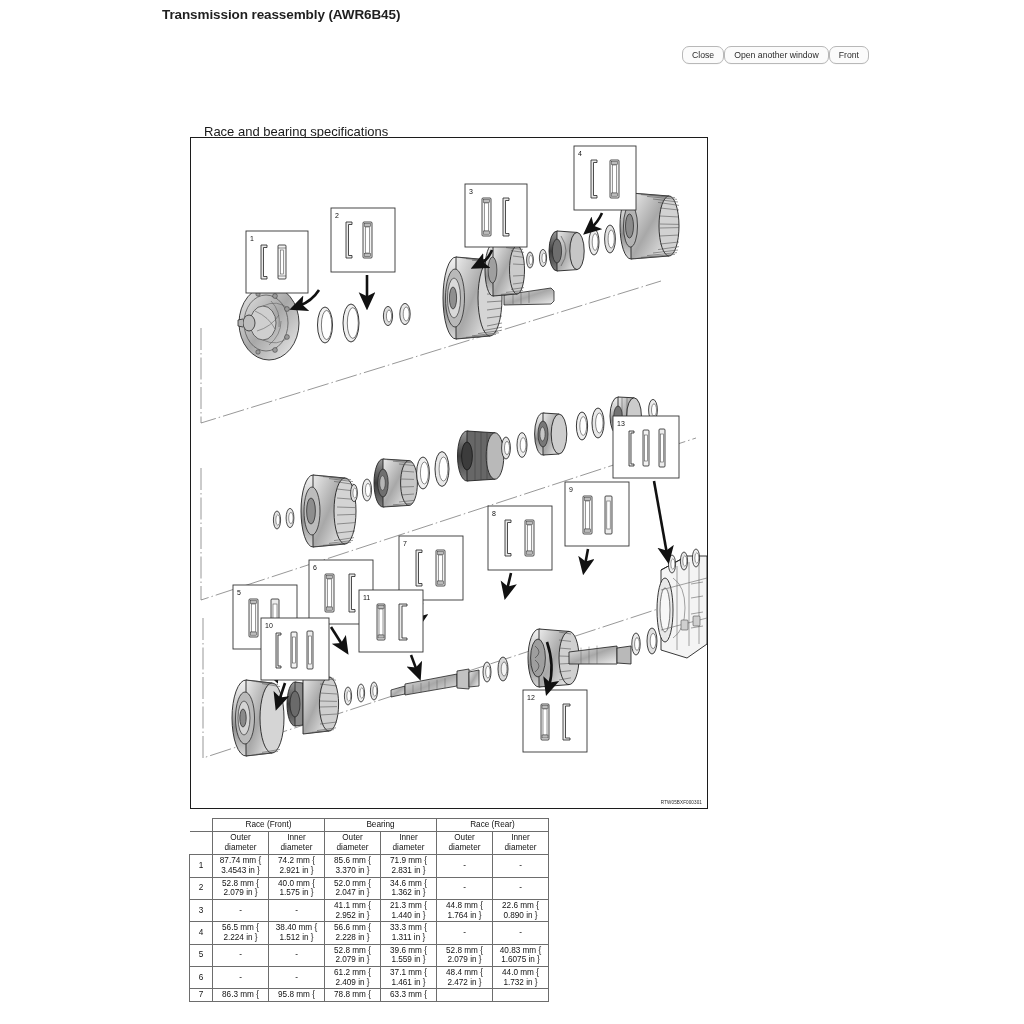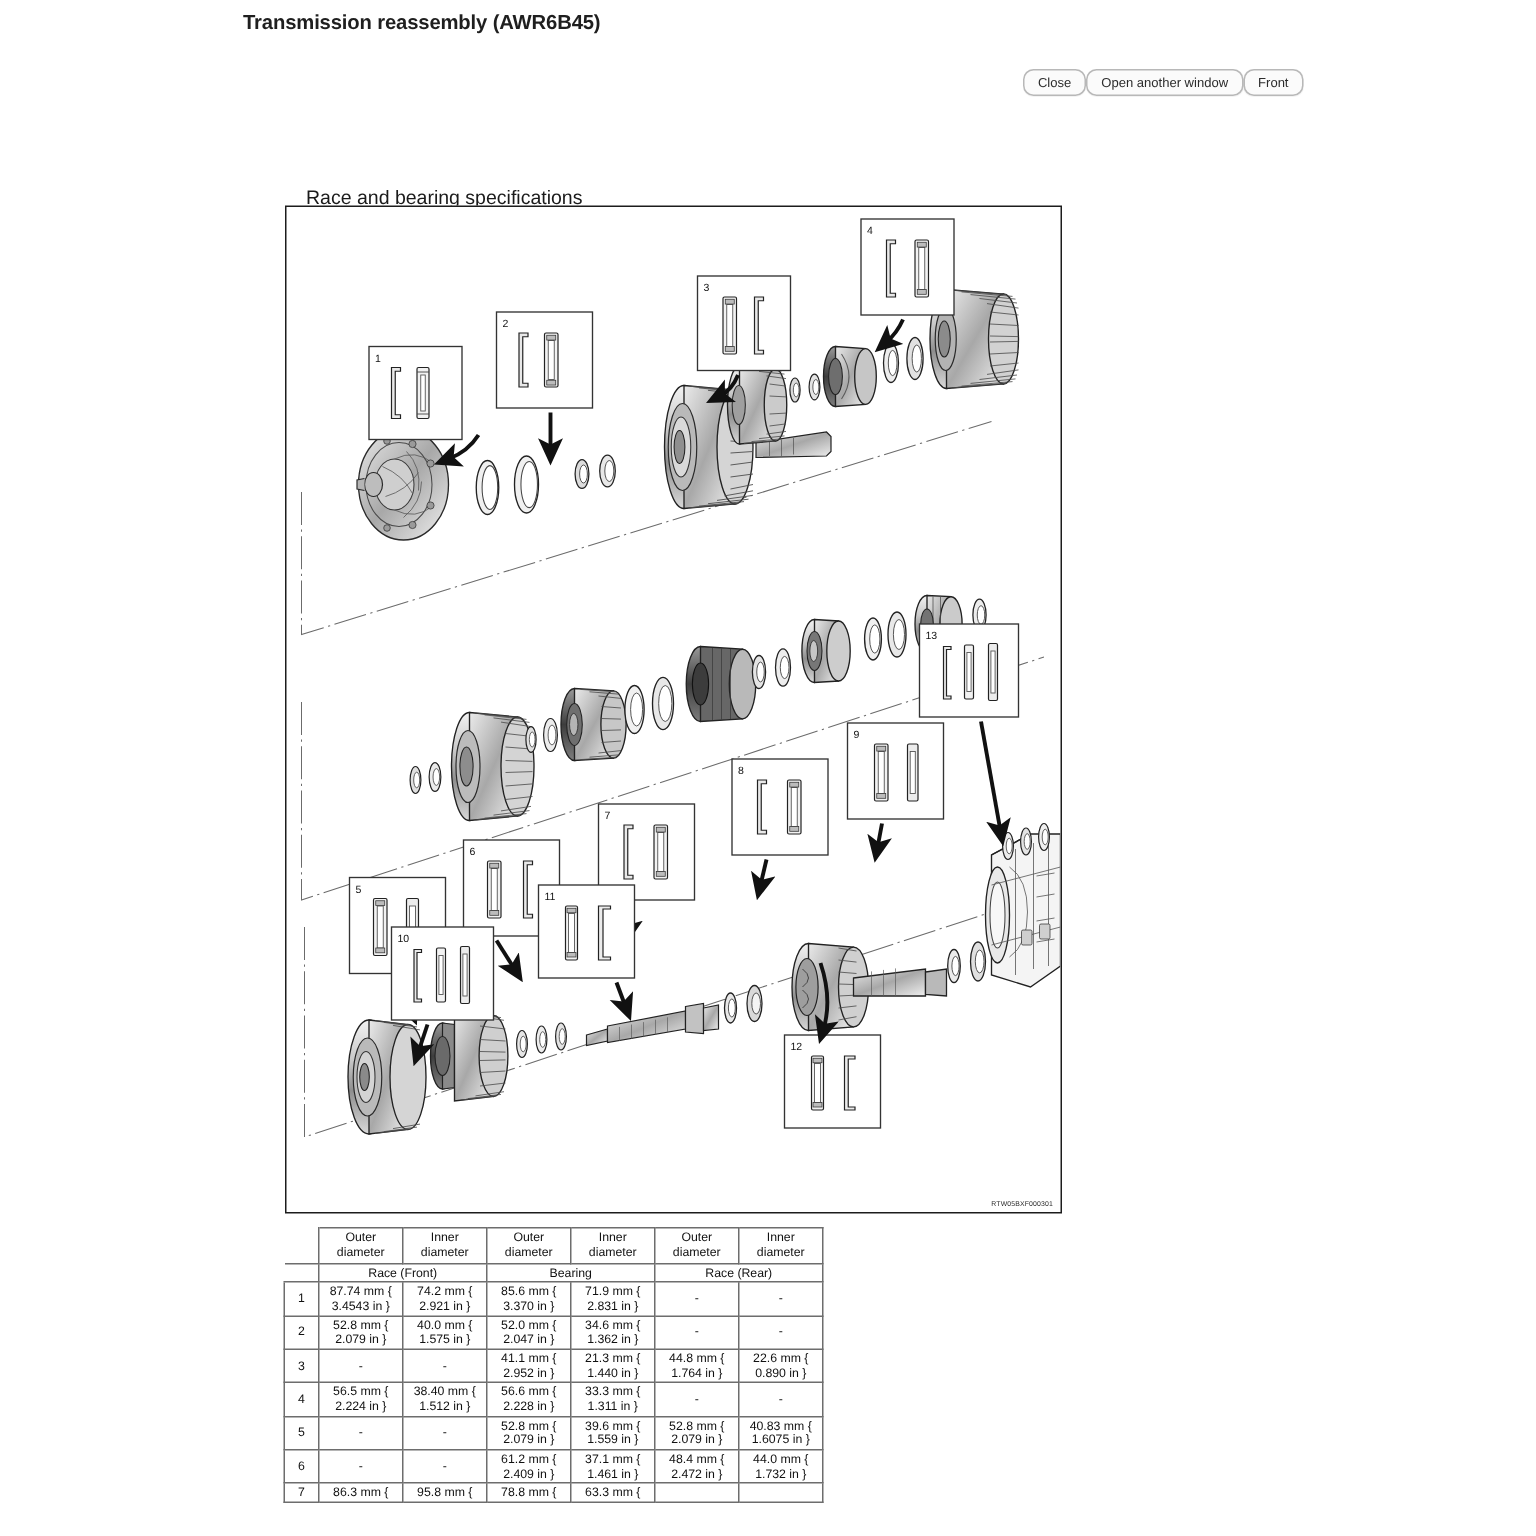--- a/index.html
+++ b/index.html
@@ -740,32 +740,32 @@
 
       </g>
     </svg>
     <div class="fig-id">RTW05BXF000301</div>
   </div>
 
   <table class="spec-table">
     <thead>
       <tr>
         <th class="c-idx blank"></th>
+        <th class="grp" colspan="2">Race (Front)</th>
+        <th class="grp" colspan="2">Bearing</th>
+        <th class="grp" colspan="2">Race (Rear)</th>
+      </tr>
+      <tr>
+        <th class="c-idx blank"></th>
         <th class="c-val sub">Outer diameter</th>
         <th class="c-val sub">Inner diameter</th>
         <th class="c-val sub">Outer diameter</th>
         <th class="c-val sub">Inner diameter</th>
         <th class="c-val sub">Outer diameter</th>
         <th class="c-val sub">Inner diameter</th>
-      </tr>
-      <tr>
-        <th class="c-idx blank"></th>
-        <th class="grp" colspan="2">Race (Front)</th>
-        <th class="grp" colspan="2">Bearing</th>
-        <th class="grp" colspan="2">Race (Rear)</th>
       </tr>
     </thead>
     <tbody id="spec-body">
         <tr>
           <td class="c-idx">1</td>
           <td class="c-val">87.74 mm { 3.4543 in }</td>
           <td class="c-val">74.2 mm { 2.921 in }</td>
           <td class="c-val">85.6 mm { 3.370 in }</td>
           <td class="c-val">71.9 mm { 2.831 in }</td>
           <td class="c-val dash">-</td>

